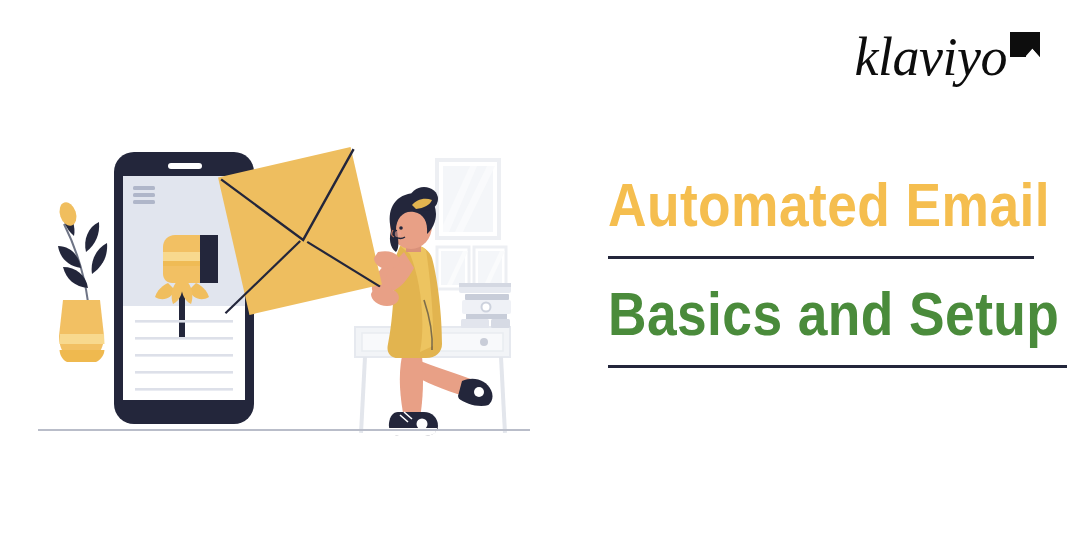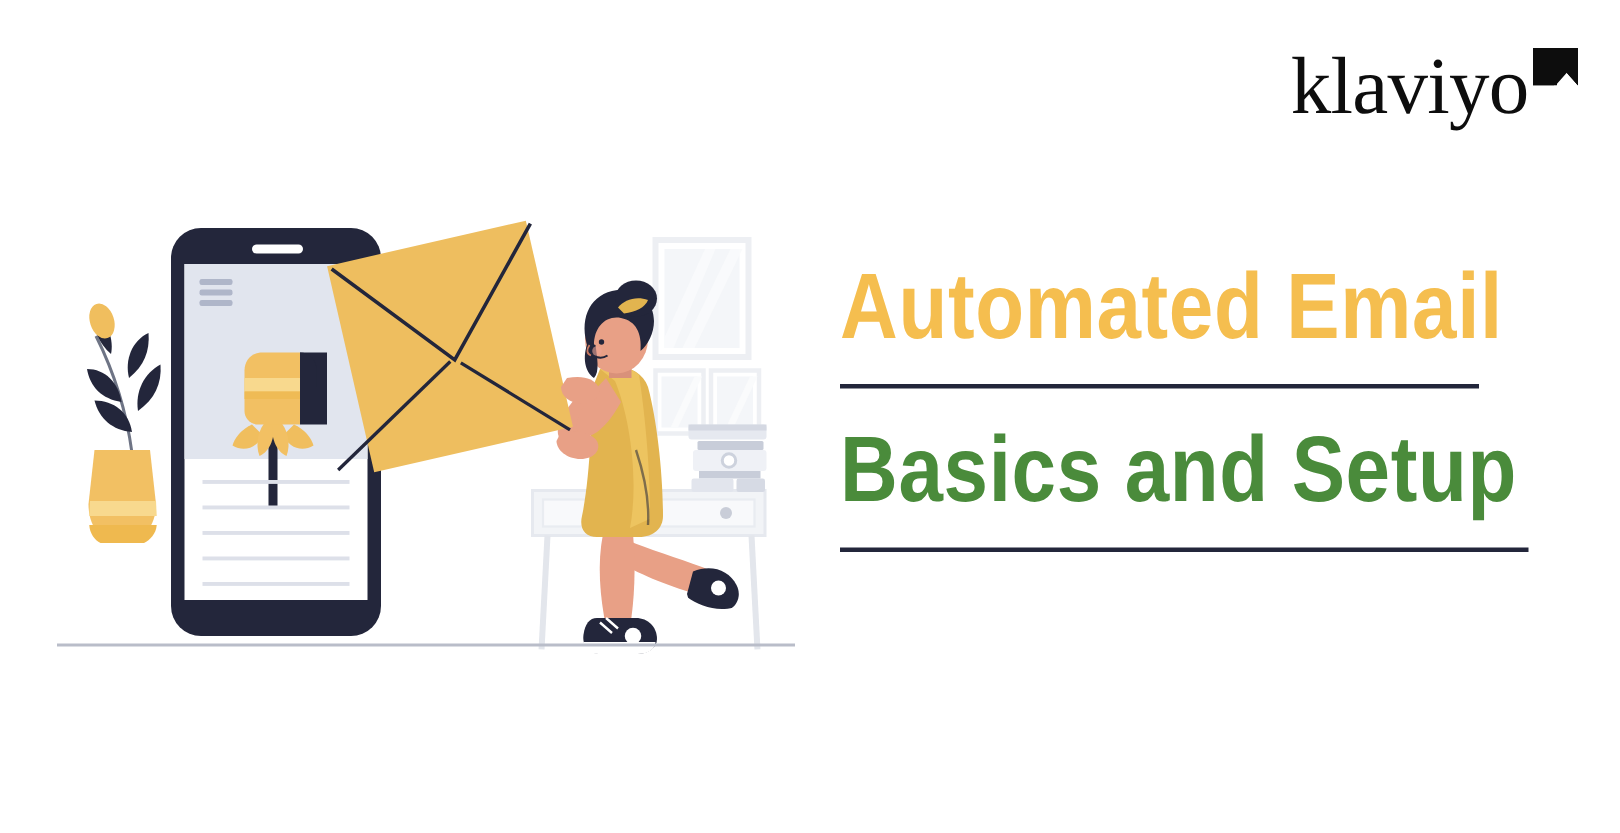--- a/index.html
+++ b/index.html
@@ -15,44 +15,45 @@
     width: 1080px;
     height: 555px;
     background: #ffffff;
     overflow: hidden;
   }
 
   
   #brand {
     position: absolute;
     top: 28px;
-    right: 28px;
+    right: 40px;
     display: flex;
     align-items: flex-start;
     height: 62px;
+    font-style: italic;
   }
   #brand-wordmark {
     font-family: "Liberation Serif", "DejaVu Serif", serif;
     font-size: 54px;
     line-height: 58px;
     letter-spacing: -0.5px;
     color: #0d0d0d;
     font-weight: 400;
   }
   #brand-flag {
     width: 30px;
     height: 25px;
     margin-left: 3px;
     margin-top: 4px;
   }
 
   
   #headline {
     position: absolute;
-    left: 560px;
+    left: 608px;
     top: 168px;
     width: 470px;
   }
   .headline-text {
     font-family: "Liberation Sans Narrow", "Liberation Sans", sans-serif;
     font-weight: 700;
     font-size: 62px;
     line-height: 74px;
     letter-spacing: 0.5px;
     white-space: nowrap;

